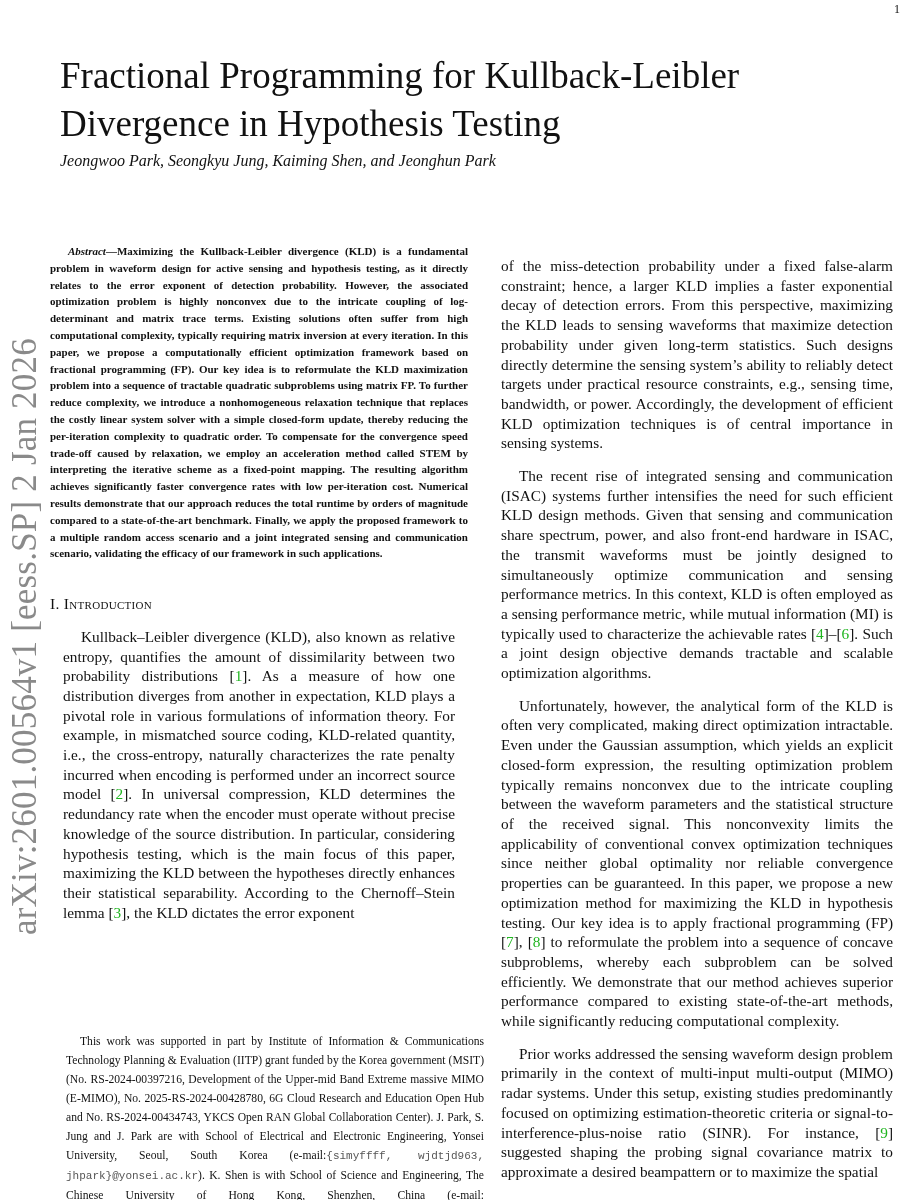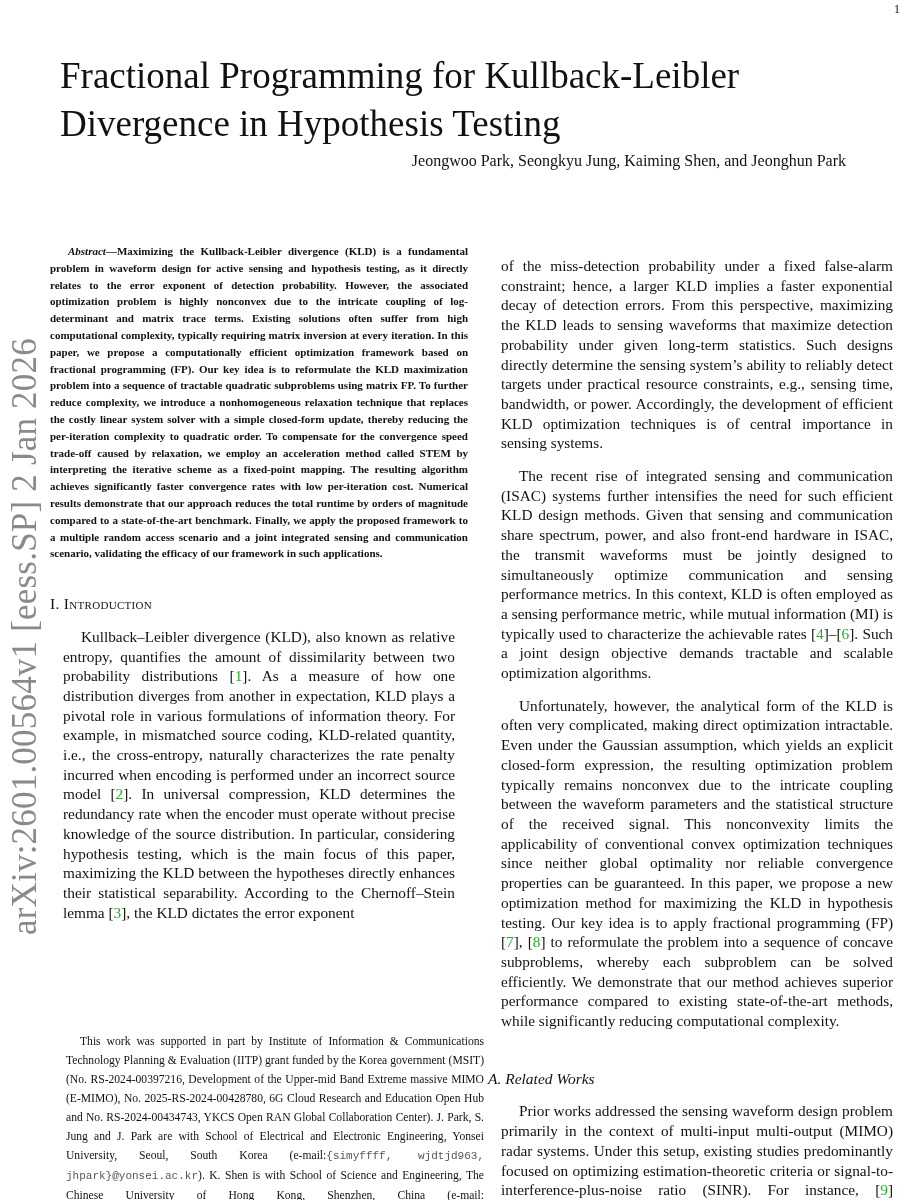--- a/index.html
+++ b/index.html
@@ -11,22 +11,23 @@
   .arxiv-stamp {
     position: absolute; left: 5px; top: 935px;
     transform-origin: 0 0; transform: rotate(-90deg);
     font-size: 35px; color: #8a8a8a; white-space: nowrap; letter-spacing: 0.2px;
   }
   .title {
     position: absolute; top: 52px; left: 60px; width: 786px; text-align: left;
     font-size: 37px; line-height: 48px; font-weight: normal; margin: 0;
   }
   .authors {
-    position: absolute; top: 152px; left: 60px; width: 786px; text-align: right;
+    position: absolute; top: 152px; left: 60px; width: 786px; text-align: left;
     font-size: 16px;
+    font-style: italic;
   }
   .col { position: absolute; width: 418px; font-size: 15.3px; line-height: 19.7px; text-align: justify; }
   .col-left { left: 50px; top: 243px; }
   .col-right { left: 488px; top: 243px; }
   .abstract { font-weight: bold; font-size: 11px; line-height: 16.8px; margin: 0; text-indent: 18px; }
   .abstract .lead { font-style: italic; }
   .section-heading {
     font-variant: small-caps; font-size: 15.5px;
     margin: 32px 0 8px 0; letter-spacing: 0.3px;
   }
@@ -58,16 +59,15 @@
 
 <div class="footnote"><span>This work was supported in part by Institute of Information &amp; Communications Technology Planning &amp; Evaluation (IITP) grant funded by the Korea government (MSIT) (No. RS-2024-00397216, Development of the Upper-mid Band Extreme massive MIMO (E-MIMO), No. 2025-RS-2024-00428780, 6G Cloud Research and Education Open Hub and No. RS-2024-00434743, YKCS Open RAN Global Collaboration Center). J. Park, S. Jung and J. Park are with School of Electrical and Electronic Engineering, Yonsei University, Seoul, South Korea (e-mail:</span><span class="mono">{simyffff, wjdtjd963, jhpark}@yonsei.ac.kr</span><span>). K. Shen is with School of Science and Engineering, The Chinese University of Hong Kong, Shenzhen, China (e-mail: </span><span class="mono">shenkaiming@cuhk.edu.cn</span><span>).</span></div>
 
 <div class="col col-right">
   <p class="para" style="text-indent:0">of the miss-detection probability under a fixed false-alarm constraint; hence, a larger KLD implies a faster exponential decay of detection errors. From this perspective, maximizing the KLD leads to sensing waveforms that maximize detection probability under given long-term statistics. Such designs directly determine the sensing system’s ability to reliably detect targets under practical resource constraints, e.g., sensing time, bandwidth, or power. Accordingly, the development of efficient KLD optimization techniques is of central importance in sensing systems.</p>
 
   <p class="para"><span>The recent rise of integrated sensing and communication (ISAC) systems further intensifies the need for such efficient KLD design methods. Given that sensing and communication share spectrum, power, and also front-end hardware in ISAC, the transmit waveforms must be jointly designed to simultaneously optimize communication and sensing performance metrics. In this context, KLD is often employed as a sensing performance metric, while mutual information (MI) is typically used to characterize the achievable rates [</span><span class="cite">4</span><span>]–[</span><span class="cite">6</span><span>]. Such a joint design objective demands tractable and scalable optimization algorithms.</span></p>
 
   <p class="para"><span>Unfortunately, however, the analytical form of the KLD is often very complicated, making direct optimization intractable. Even under the Gaussian assumption, which yields an explicit closed-form expression, the resulting optimization problem typically remains nonconvex due to the intricate coupling between the waveform parameters and the statistical structure of the received signal. This nonconvexity limits the applicability of conventional convex optimization techniques since neither global optimality nor reliable convergence properties can be guaranteed. In this paper, we propose a new optimization method for maximizing the KLD in hypothesis testing. Our key idea is to apply fractional programming (FP) [</span><span class="cite">7</span><span>], [</span><span class="cite">8</span><span>] to reformulate the problem into a sequence of concave subproblems, whereby each subproblem can be solved efficiently. We demonstrate that our method achieves superior performance compared to existing state-of-the-art methods, while significantly reducing computational complexity.</span></p>
 
-  <div class="subsection-heading" style="margin-top:38px">A. Related Works</div>
 
   <p class="para"><span>Prior works addressed the sensing waveform design problem primarily in the context of multi-input multi-output (MIMO) radar systems. Under this setup, existing studies predominantly focused on optimizing estimation-theoretic criteria or signal-to-interference-plus-noise ratio (SINR). For instance, [</span><span class="cite">9</span><span>] suggested shaping the probing signal covariance matrix to approximate a desired beampattern or to maximize the spatial</span></p>
 </div>
 
 </body></html>

